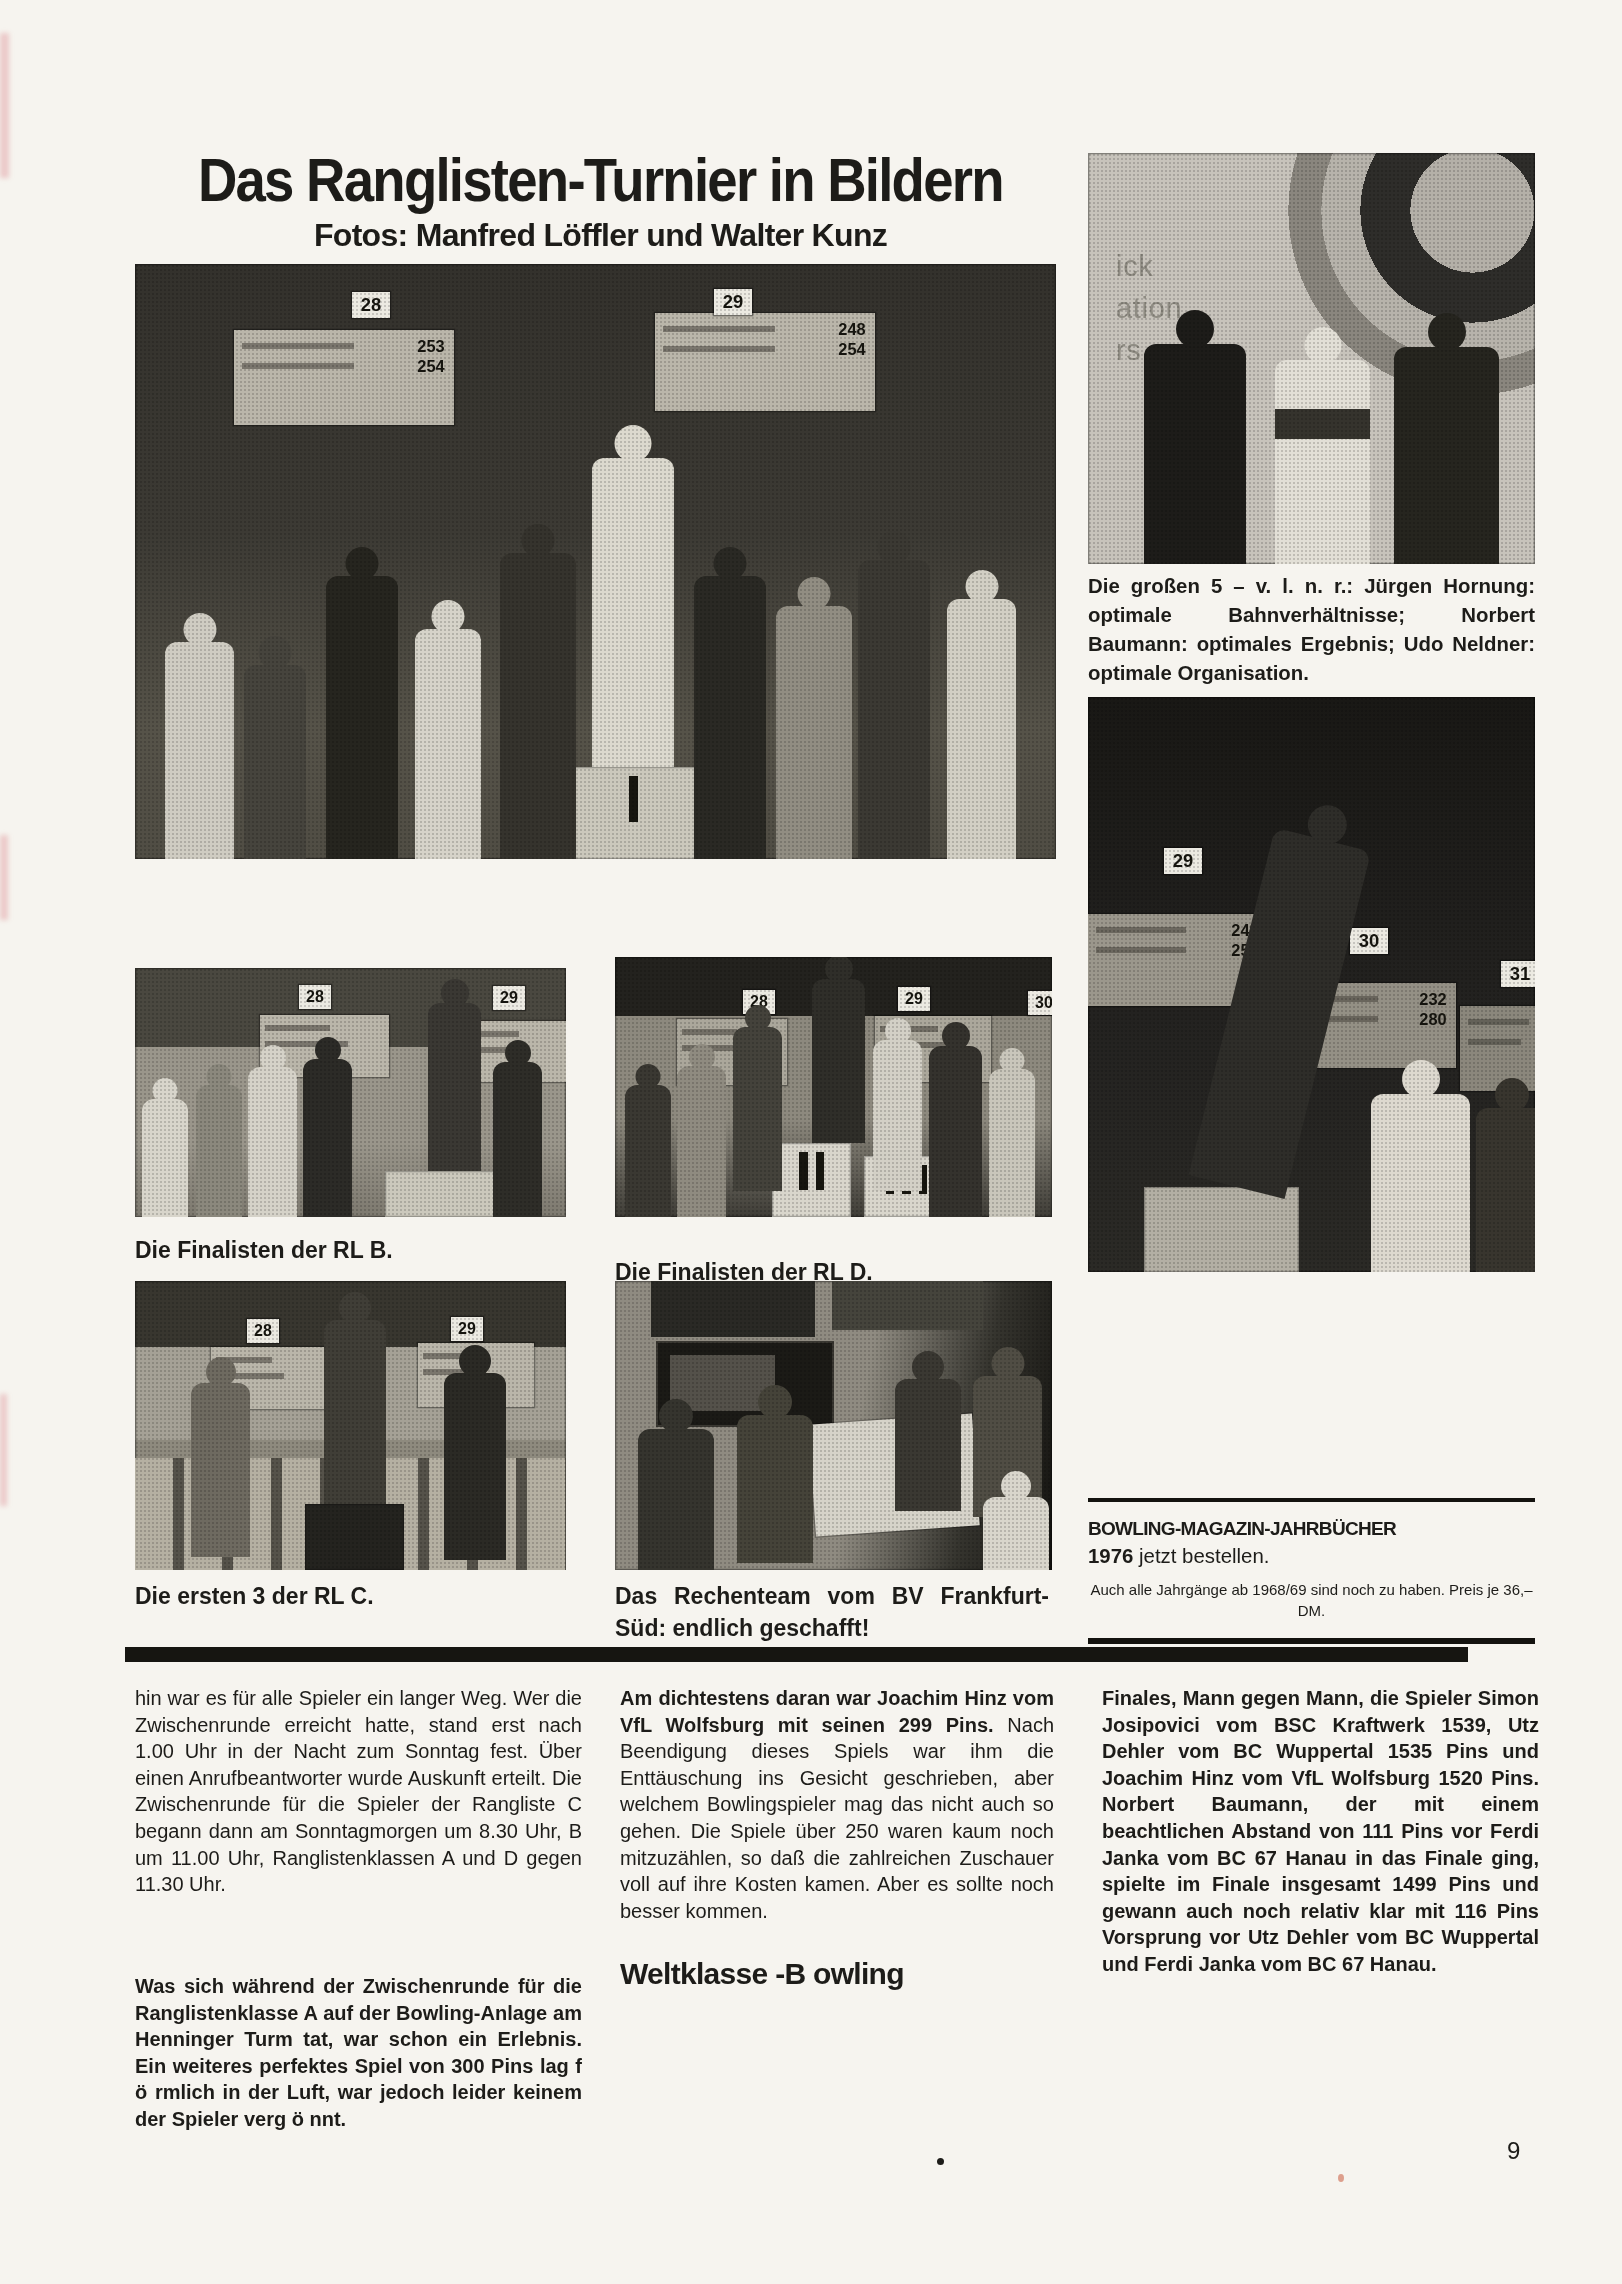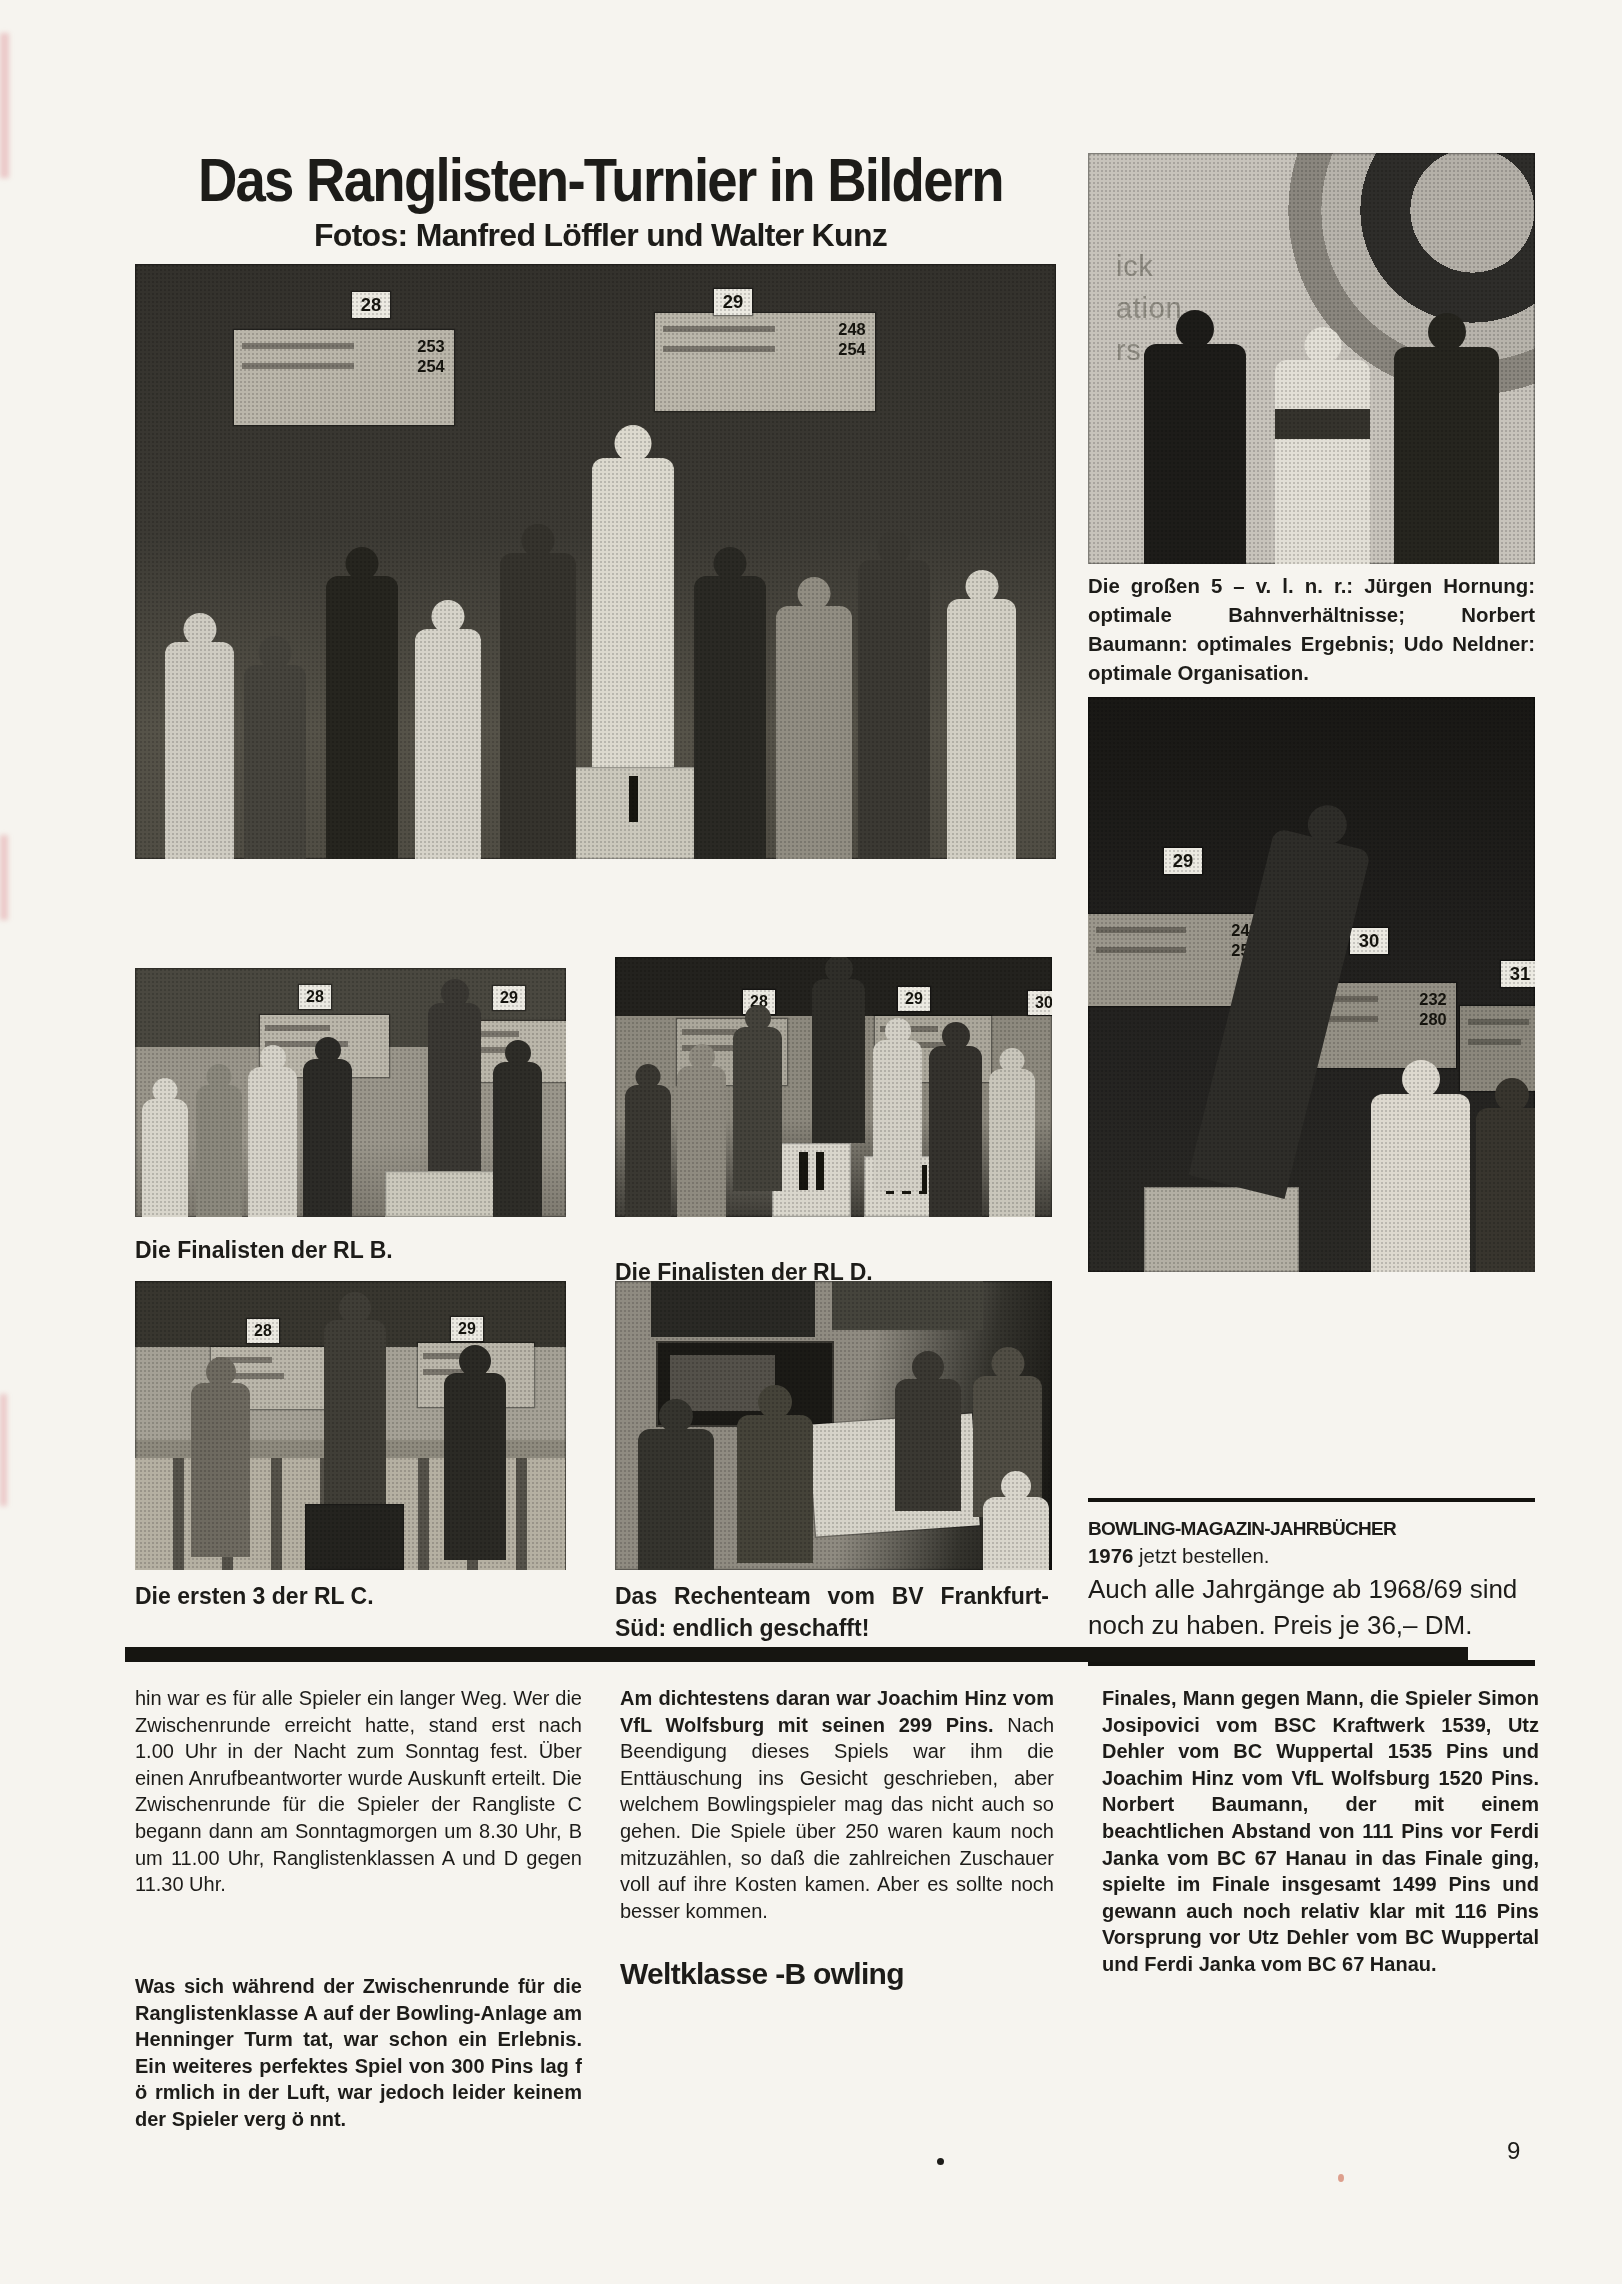--- a/index.html
+++ b/index.html
@@ -31,21 +31,21 @@
   .cap{position:absolute;font-weight:700;font-size:20.4px;line-height:1.42;text-align:justify;}
   .cap-sm{position:absolute;font-weight:700;font-size:23px;line-height:1.4;}
   .bodyp{position:absolute;font-size:20px;line-height:1.33;text-align:justify;margin:0;}
   .bold{font-weight:700;}
   .colhead{position:absolute;font-weight:700;font-size:30px;letter-spacing:-0.7px;white-space:nowrap;}
   .rule{position:absolute;background:#161511;}
   .promo{position:absolute;left:1088px;top:1498px;width:447px;border-top:4.6px solid #14130f;
          border-bottom:6.6px solid #14130f;padding:16px 0 17px 0;}
   .promo-title{font-weight:700;font-size:19px;letter-spacing:-0.7px;}
   .promo-line{font-size:20.4px;margin-top:5.3px;}
-  .promo-body{font-size:26px;line-height:1.36;margin-top:4px;text-align:left;}
+  .promo-body{font-size:15px;line-height:1.36;margin-top:12px;text-align:center;}
   .pagenum{position:absolute;left:1507px;top:2137px;font-size:24px;}
   .scan-mark{position:absolute;background:rgba(208,90,100,.28);filter:blur(2.6px);}
   .dot{position:absolute;width:7.2px;height:7.2px;border-radius:50%;background:#1d1c19;}
   .speck{position:absolute;width:6px;height:8px;border-radius:50%;background:rgba(200,90,60,.55);}
 </style>
 </head>
 <body>
 
 <div class="page">
 

